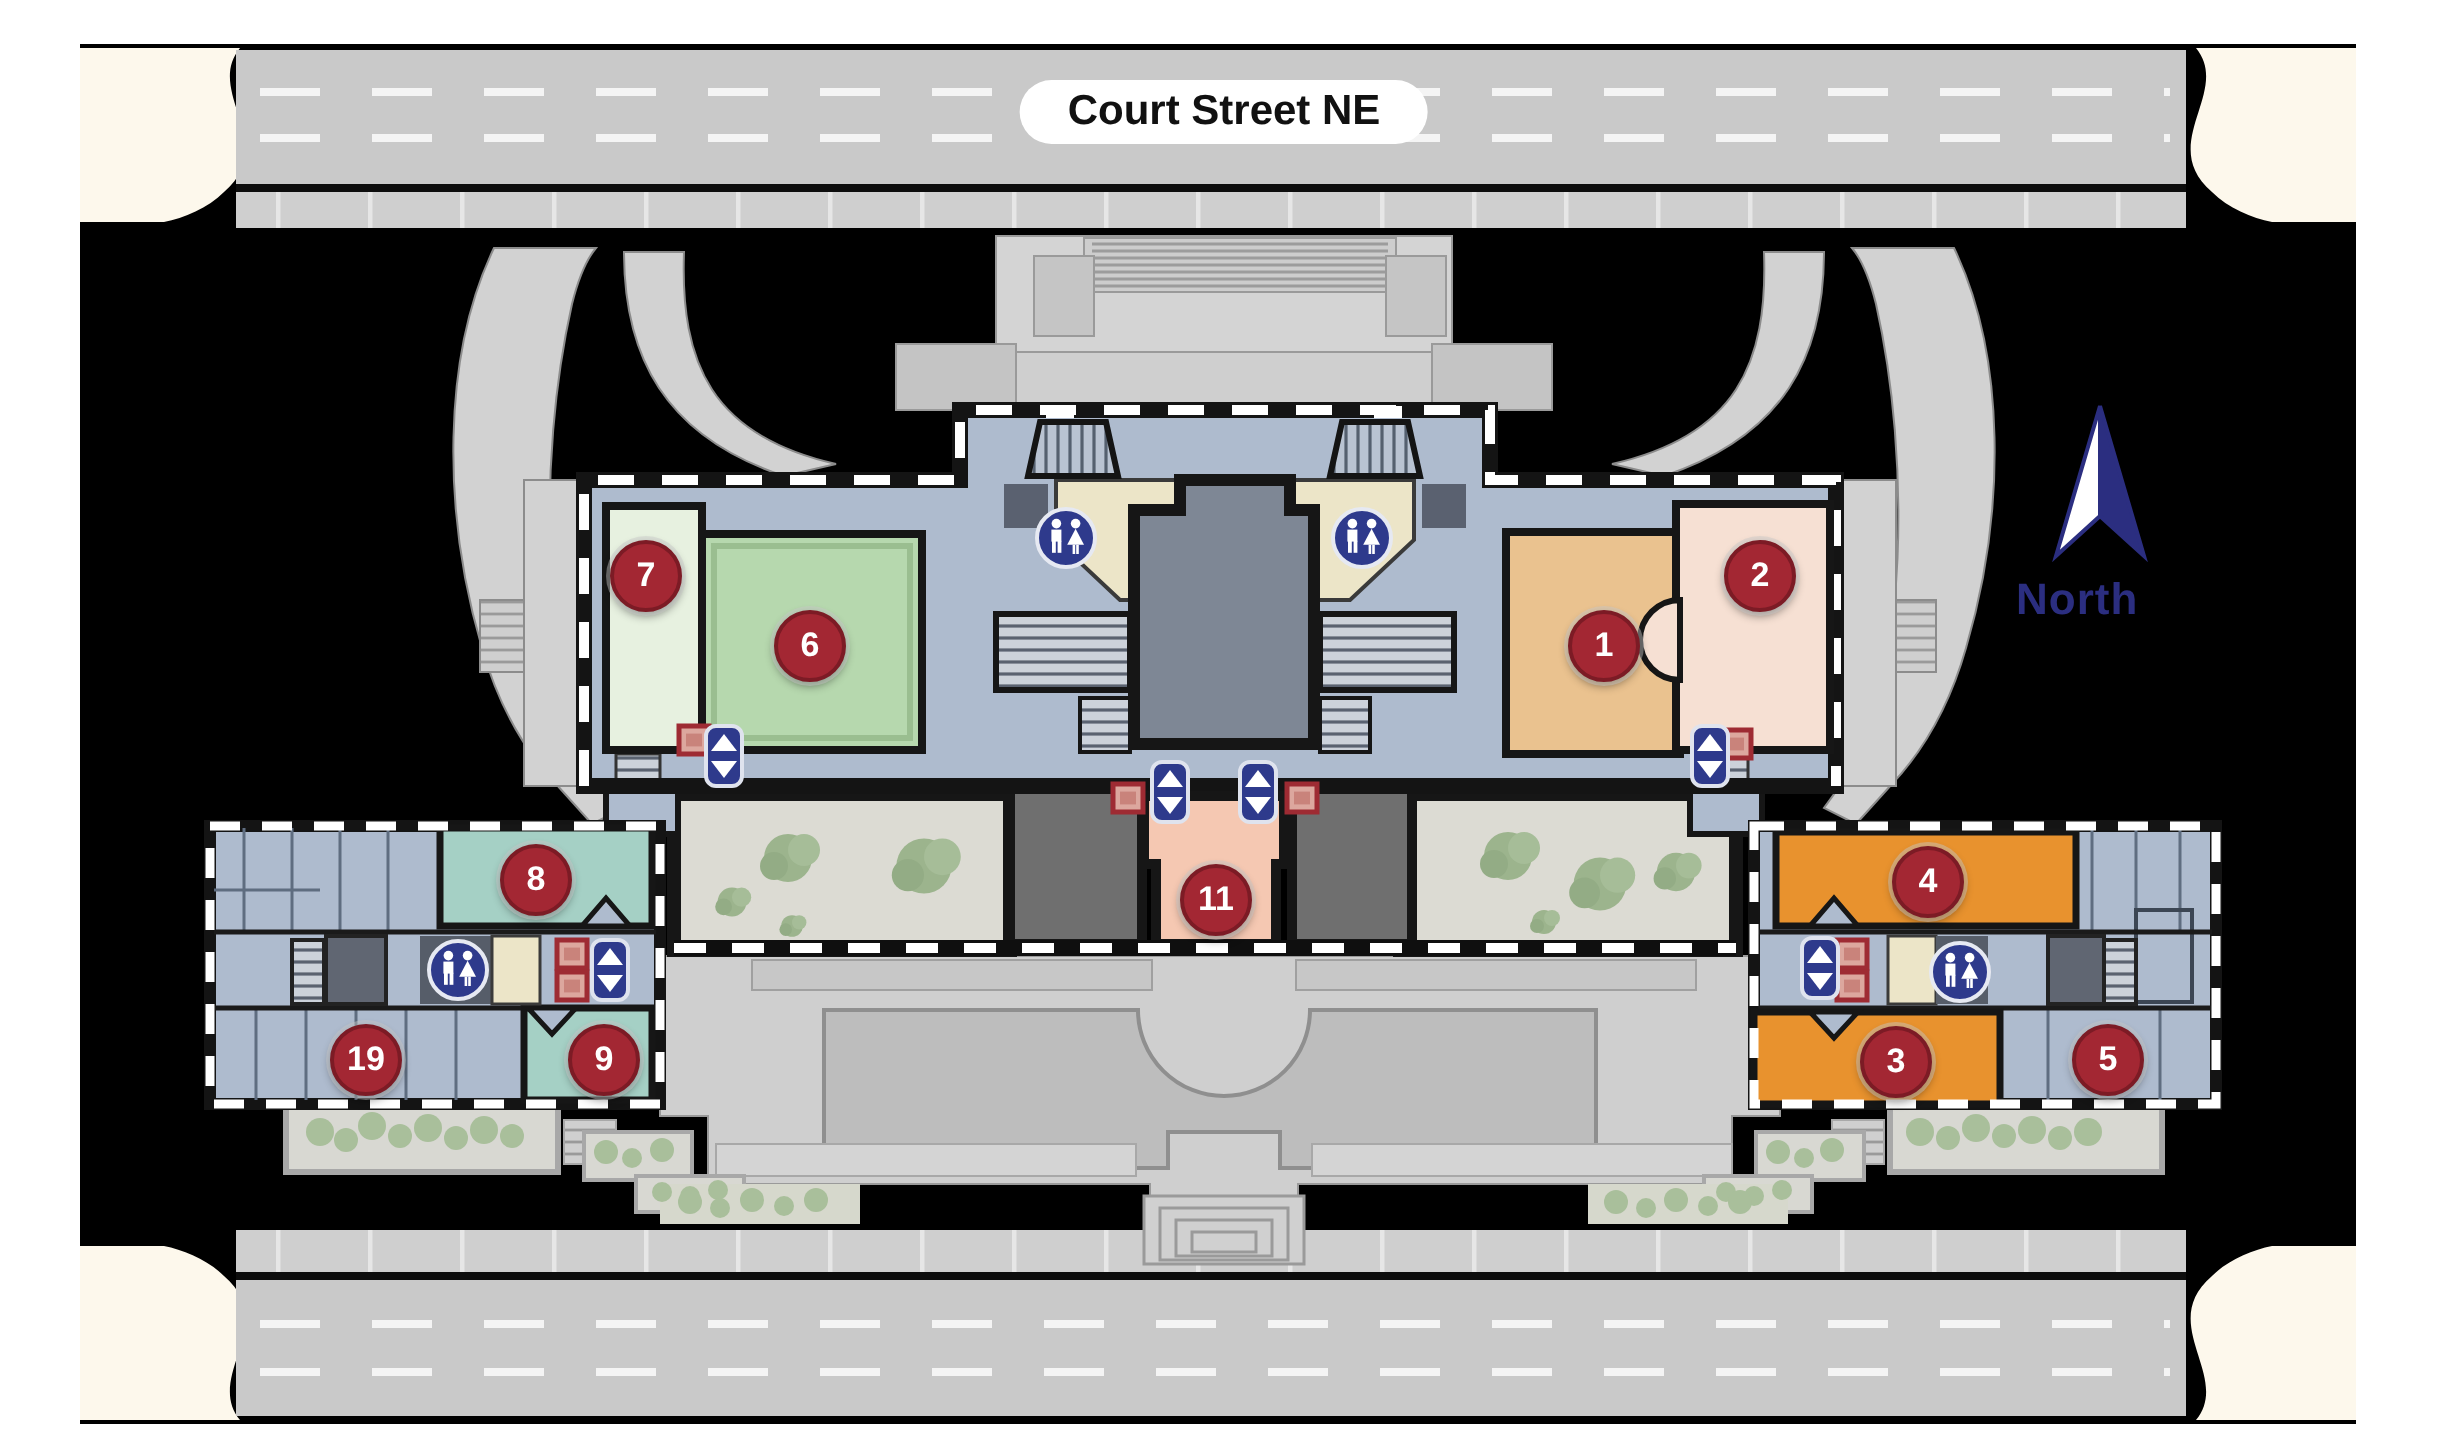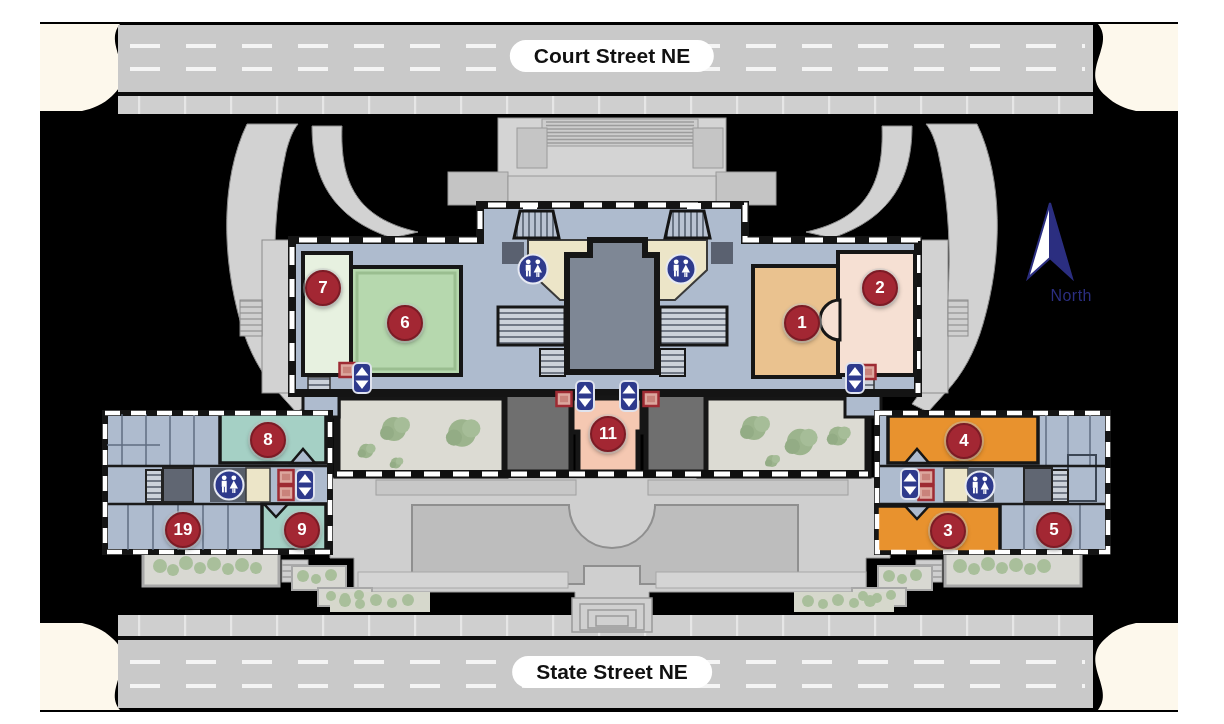--- a/index.html
+++ b/index.html
@@ -4,22 +4,22 @@
 <style>
   html,body{margin:0;padding:0;background:#ffffff;}
   .stage{position:relative;width:1224px;height:724px;overflow:hidden;background:#c4b5fd;
          font-family:"Liberation Sans",sans-serif;}
   .stage svg{position:absolute;left:0;top:0;}
   .street-label{position:absolute;left:50%;transform:translateX(-50%);
     background:#ffffff;border-radius:20px;padding:4px 24px;
     font-weight:bold;font-size:21px;color:#111;white-space:nowrap;z-index:5;}
   .street-label.top{top:40px;}
   .street-label.bottom{top:656px;}
-  .north-label{position:absolute;left:1008px;top:287px;width:84px;text-align:right;
-    font-weight:normal;font-size:16px;letter-spacing:.5px;
+  .north-label{position:absolute;left:1008px;top:287px;width:84px;text-align:left;
+    font-weight:bold;font-size:22px;letter-spacing:.5px;
     color:var(--c-compass-navy,#2b2e80);z-index:5;}
   .marker{position:absolute;width:36px;height:36px;border-radius:50%;
     background:var(--c-marker,#a32733);border:2px solid #7c1b25;box-sizing:border-box;
     color:#fff;font-weight:bold;font-size:17px;line-height:31px;text-align:center;
     box-shadow:0 0 0 2px rgba(200,200,200,.45),0 2px 5px rgba(0,0,0,.45);z-index:6;}
 </style>
 </head>
 <body>
 
 <div class="stage">
@@ -346,28 +346,27 @@
     <use href="#ico-wc" transform="translate(980,486)"></use>
   </g>
 
   <g>
     <path d="M1050,203 L1028,278 L1050,258 Z" fill="#ffffff" stroke="var(--c-compass-navy,#2b2e80)" stroke-width="2"></path>
     <path d="M1050,203 L1072,278 L1050,258 Z" fill="var(--c-compass-navy,#2b2e80)" stroke="var(--c-compass-navy,#2b2e80)" stroke-width="2"></path>
   </g>
 </svg>
 
 <div class="street-label top">Court Street NE</div>
-<div class="street-label bottom">State Street NE</div>
 <div class="north-label">North</div>
 
 <div class="marker" style="left:784px;top:305px;">1</div>
 <div class="marker" style="left:862px;top:270px;">2</div>
 <div class="marker" style="left:930px;top:513px;">3</div>
 <div class="marker" style="left:946px;top:423px;">4</div>
 <div class="marker" style="left:1036px;top:512px;">5</div>
 <div class="marker" style="left:387px;top:305px;">6</div>
 <div class="marker" style="left:305px;top:270px;">7</div>
 <div class="marker" style="left:250px;top:422px;">8</div>
 <div class="marker" style="left:284px;top:512px;">9</div>
 <div class="marker" style="left:165px;top:512px;">19</div>
-<div class="marker" style="left:590px;top:416px;">11</div>
+<div class="marker" style="left:590px;top:432px;">11</div>
 
 </div>
 
 </body></html>

